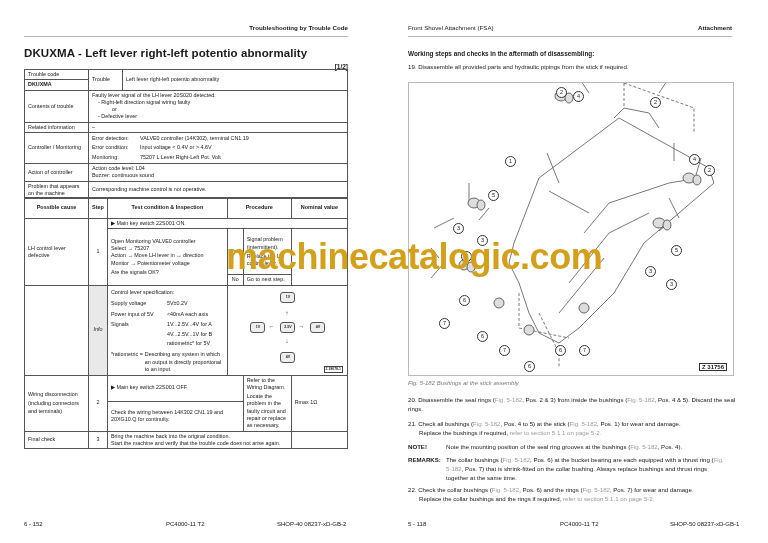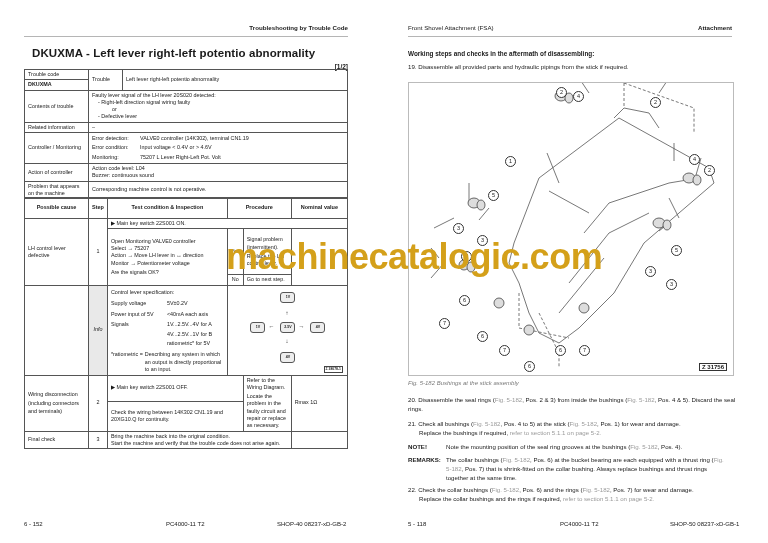--- a/index.html
+++ b/index.html
@@ -3,21 +3,21 @@
 <meta charset="utf-8">
 <style>
   html, body { margin:0; padding:0; background:#fff; }
   body { width:768px; height:543px; position:relative; overflow:hidden; font-family:"Liberation Sans", sans-serif; color:#1a1a1a; }
   .page { position:absolute; top:0; height:543px; }
   .page.left { left:0; width:384px; }
   .page.right { left:384px; width:384px; }
   .hdr { position:absolute; top:21px; left:24px; right:36px; height:15px; border-bottom:1px solid #b5b5b5; font-size:6.2px; }
   .hdr .r { position:absolute; right:0; top:3px; font-weight:bold; }
   .hdr .l { position:absolute; left:0; top:3px; }
-  .title { position:absolute; top:47px; left:24px; font-size:11.5px; font-weight:bold; letter-spacing:0.1px;margin-left:8px; }
+  .title { position:absolute; top:47px; left:24px; font-size:11.5px; font-weight:bold; letter-spacing:0.1px; }
   .pg { position:absolute; top:63px; right:36px; font-size:6.5px; font-weight:bold; }
   table { border-collapse:collapse; font-size:5.4px; line-height:1.35; }
   td, th { border:0.8px solid #555; padding:1px 3px; vertical-align:middle; text-align:left; }
   .t1 { position:absolute; top:69px; left:24px; width:324px; }
   .t2 { position:absolute; top:197px; left:24px; width:324px; }
   .t2 th { font-weight:bold; text-align:center; font-size:5.5px; }
   .gray { background:#e9e9e9; }
   .center { text-align:center; }
   .foot { position:absolute; top:521px; font-size:6px; }
   .kv { display:flex; gap:6px; padding:1px 0; }

